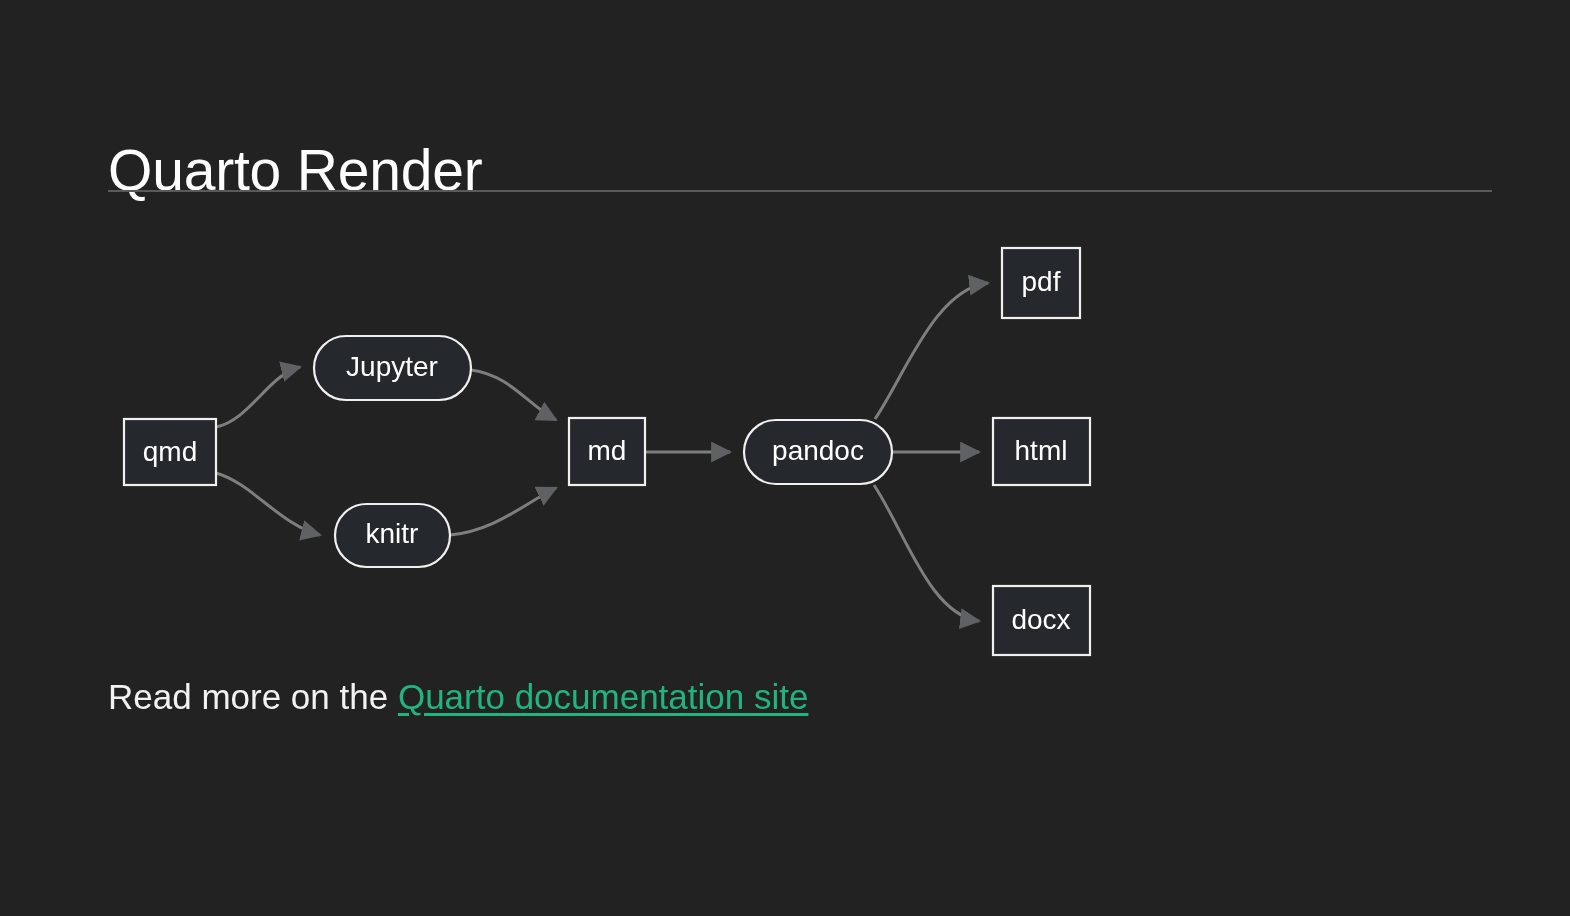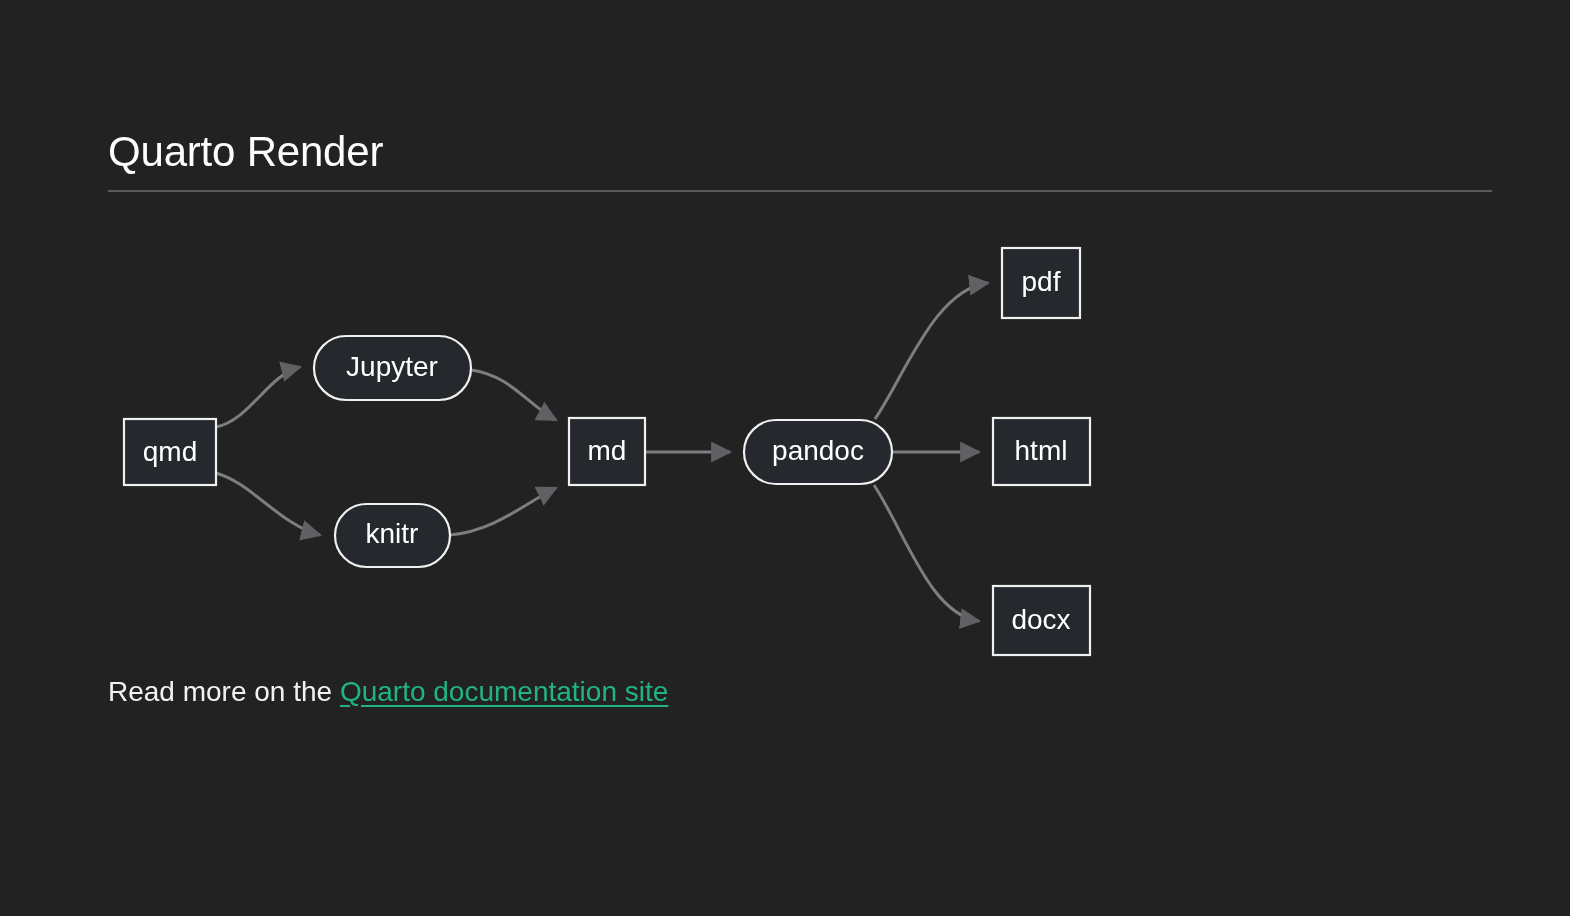--- a/index.html
+++ b/index.html
@@ -18,21 +18,21 @@
   .slide {
     position: absolute;
     left: 0; top: 0;
     width: 1570px;
     height: 916px;
   }
   .slide-title {
     position: absolute;
     left: 108px;
     top: 100px;
-    font-size: 42px;
+    font-size: 57px;
     font-weight: 400;
     color: #fdfdfd;
     letter-spacing: -0.2px;
     line-height: 1.15;
     white-space: nowrap;
   }
   .title-rule {
     position: absolute;
     left: 108px;
     top: 190px;
@@ -67,21 +67,21 @@
     stroke: #7e7e7e;
     stroke-width: 3;
   }
   .edge-head {
     fill: #5f6164;
   }
   .footer-text {
     position: absolute;
     left: 108px;
     top: 673px;
-    font-size: 28px;
+    font-size: 35px;
     color: #f2f2f2;
     white-space: nowrap;
     line-height: 1.35;
   }
   .footer-link {
     color: #22b47e;
     text-decoration: underline;
     text-underline-offset: 4px;
     cursor: pointer;
   }

